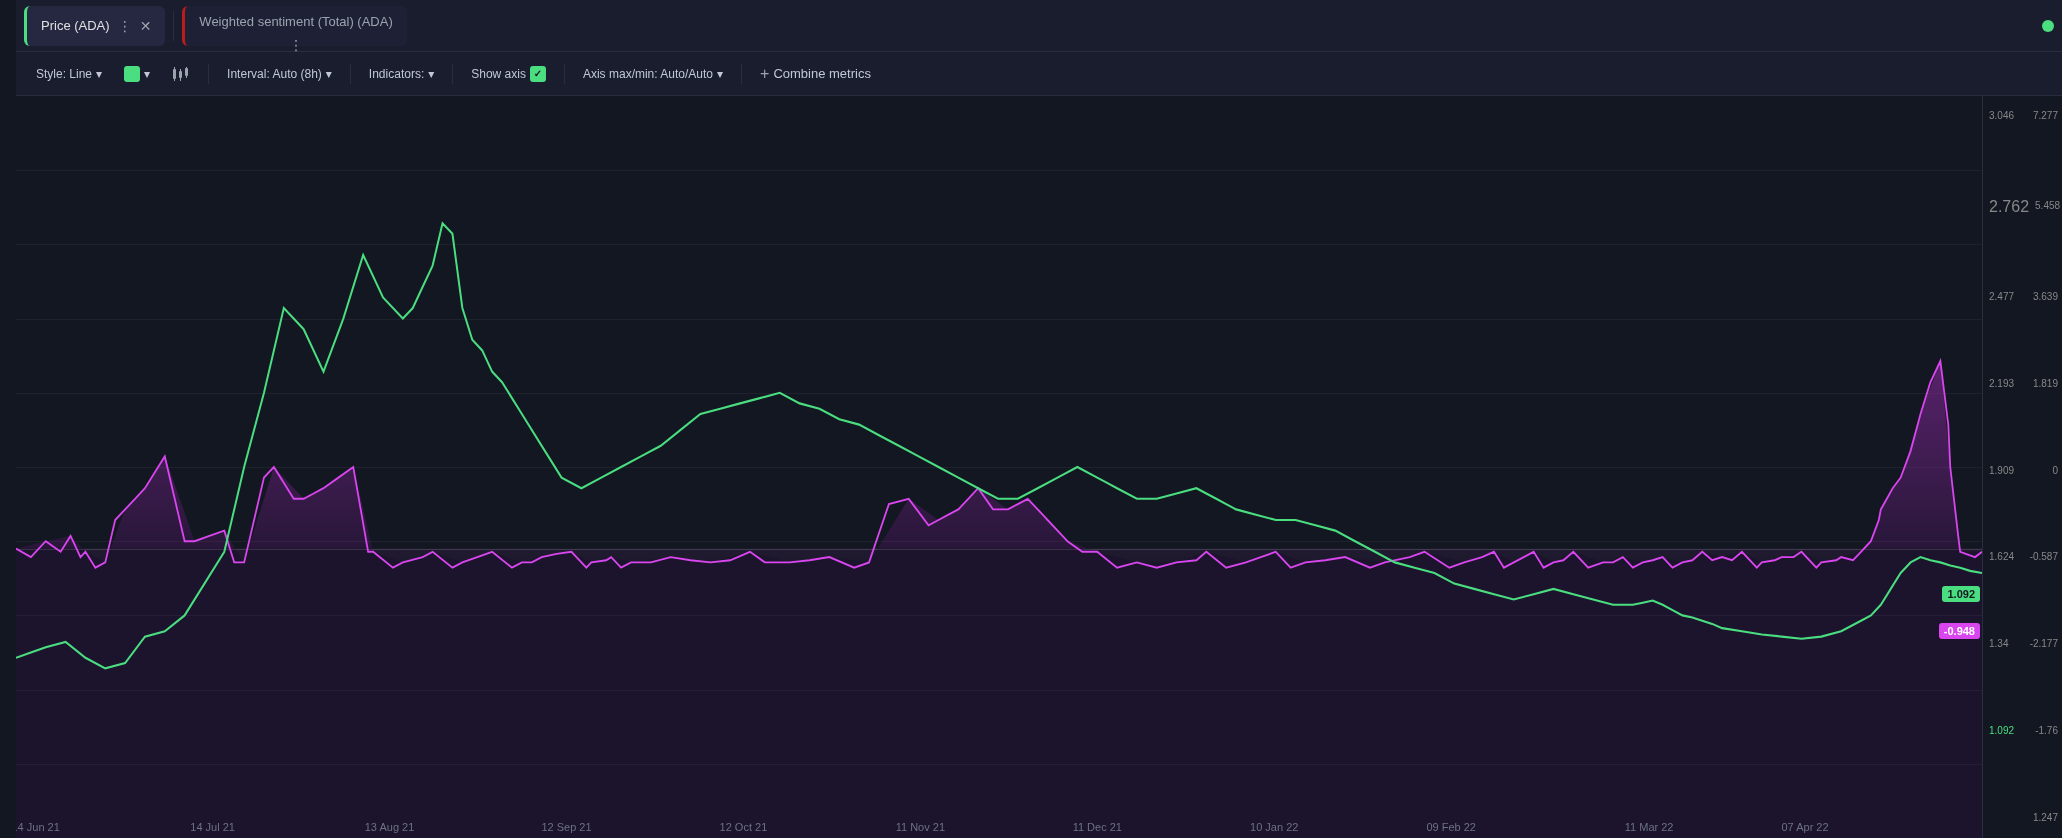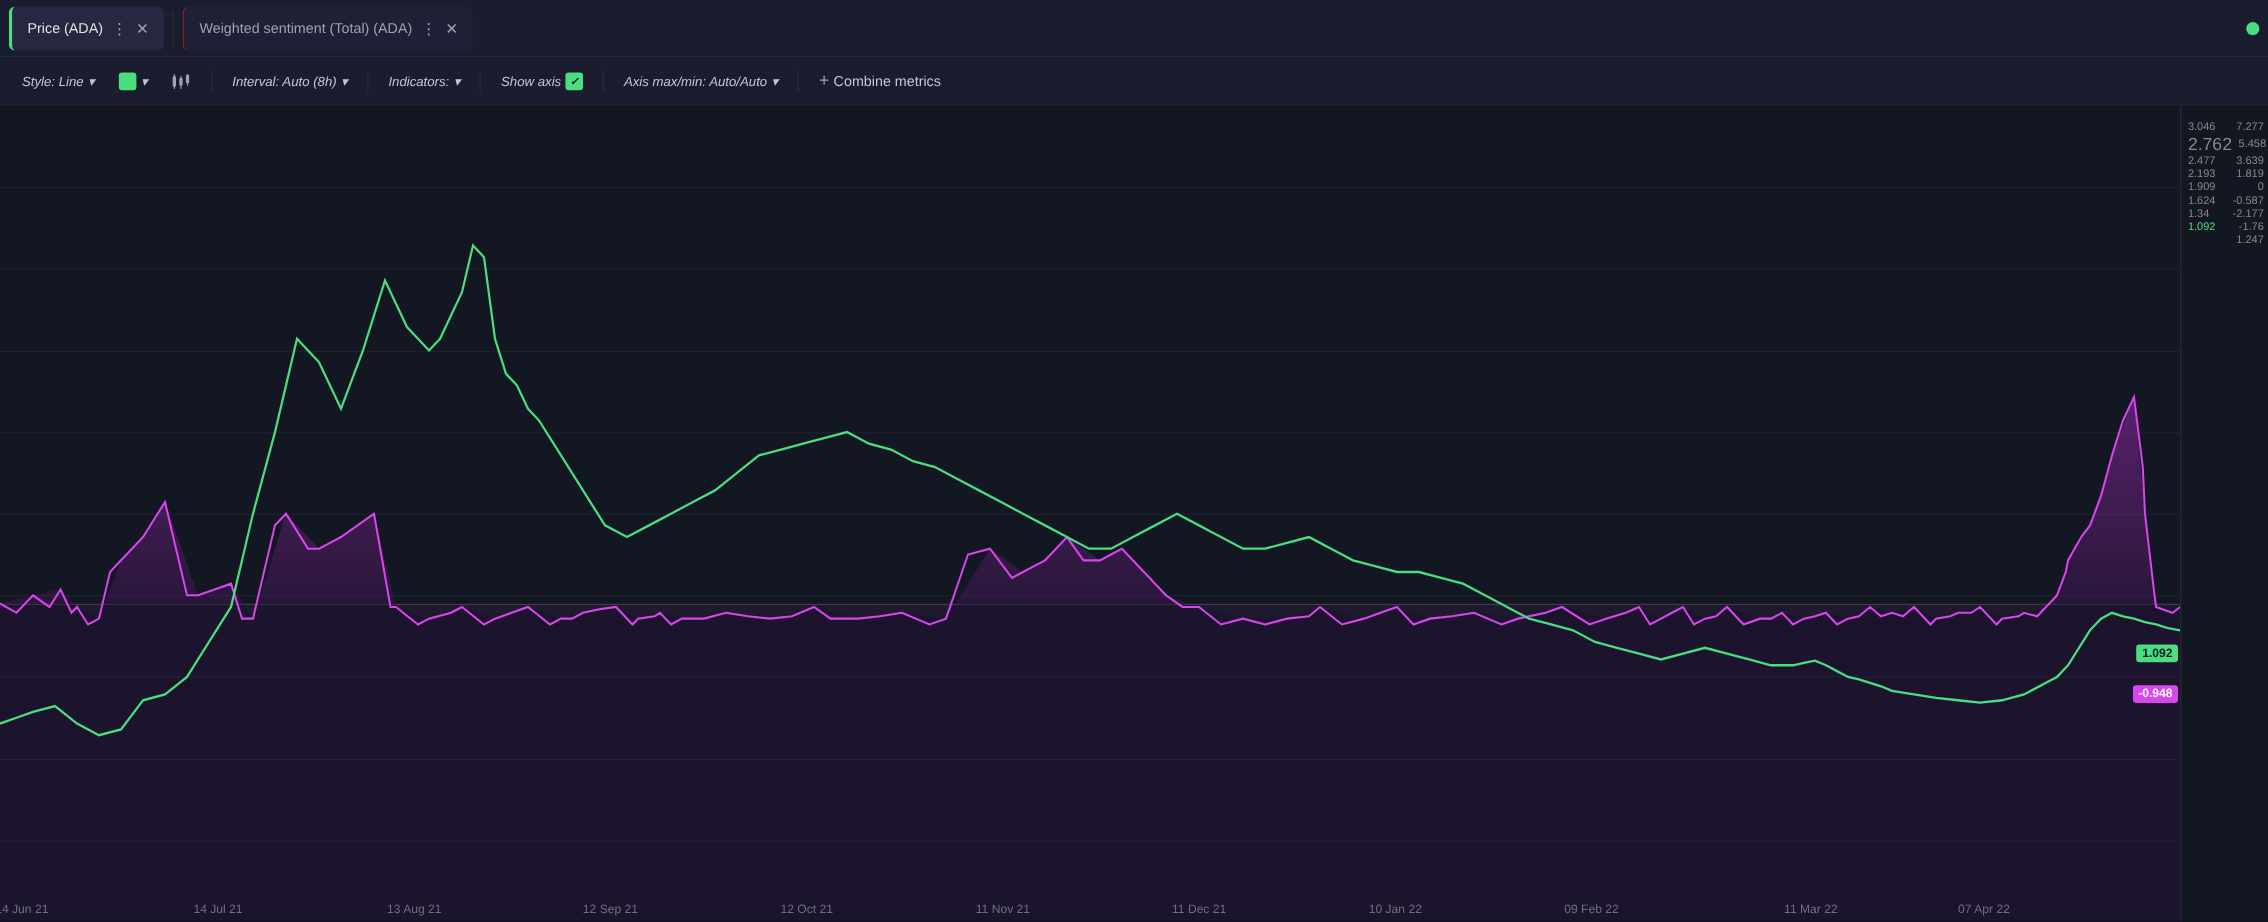--- a/index.html
+++ b/index.html
@@ -12,20 +12,21 @@
       height: 838px;
       overflow: hidden;
     }
 
     .app-container {
       width: 2062px;
       height: 838px;
       background: #131722;
       display: flex;
       flex-direction: column;
+      padding-left: 16px;
     }
 
     
     .tab-bar {
       display: flex;
       align-items: center;
       background: #1a1d2e;
       height: 52px;
       border-bottom: 1px solid #2a2d3e;
       padding: 0 8px;
@@ -46,21 +47,22 @@
 
     .tab.active-tab {
       background: #252840;
       color: #e0e0e0;
       border-left: 3px solid #4ade80;
     }
 
     .tab.inactive-tab {
       background: #1e2035;
       color: #9ba3af;
-      border-left: 1px solid #b91c1c;
+      border-left: 3px solid #b91c1c;
+      flex-direction: column;
     }
 
     .tab-more-icon {
       color: #9ba3af;
       font-size: 14px;
       cursor: pointer;
     }
 
     .tab-close-icon {
       color: #9ba3af;
@@ -97,21 +99,20 @@
     .toolbar-item {
       display: flex;
       align-items: center;
       gap: 4px;
       padding: 4px 8px;
       border-radius: 4px;
       cursor: pointer;
       color: #c0c8d8;
       font-size: 12px;
       white-space: nowrap;
-      font-style: italic;
     }
 
     .toolbar-separator {
       width: 1px;
       height: 20px;
       background: #2a2d3e;
       margin: 0 4px;
     }
 
     .style-color-swatch {
@@ -388,21 +389,21 @@
       <span class="x-label" style="left: 46%;">11 Nov 21</span>
       <span class="x-label" style="left: 55%;">11 Dec 21</span>
       <span class="x-label" style="left: 64%;">10 Jan 22</span>
       <span class="x-label" style="left: 73%;">09 Feb 22</span>
       <span class="x-label" style="left: 82%; margin-left: 21px;">11 Mar 22</span>
       <span class="x-label" style="left: 91%;">07 Apr 22</span>
     </div>
 
     <div class="right-axis">
 
-      <div style="display:flex; flex-direction:column; height:100%; padding: 6px 0;">
+      <div style="display:flex; flex-direction:column; height:100%; justify-content:space-between; padding: 6px 0;">
         <div style="display:flex; justify-content:space-between; align-items:center; width:100%;">
           <span class="axis-label" style="color:#888; font-size:10px;">3.046</span>
           <span class="axis-label" style="color:#888; font-size:10px; padding-right:4px; text-align:right;">7.277</span>
         </div>
         <div style="display:flex; justify-content:space-between; align-items:center; width:100%;">
           <span class="axis-label" style="color:#888; font-size:16px;">2.762</span>
           <span class="axis-label" style="color:#888; font-size:10px; padding-right:4px;">5.458</span>
         </div>
         <div style="display:flex; justify-content:space-between; align-items:center; width:100%;">
           <span class="axis-label" style="color:#888; font-size:10px;">2.477</span>

